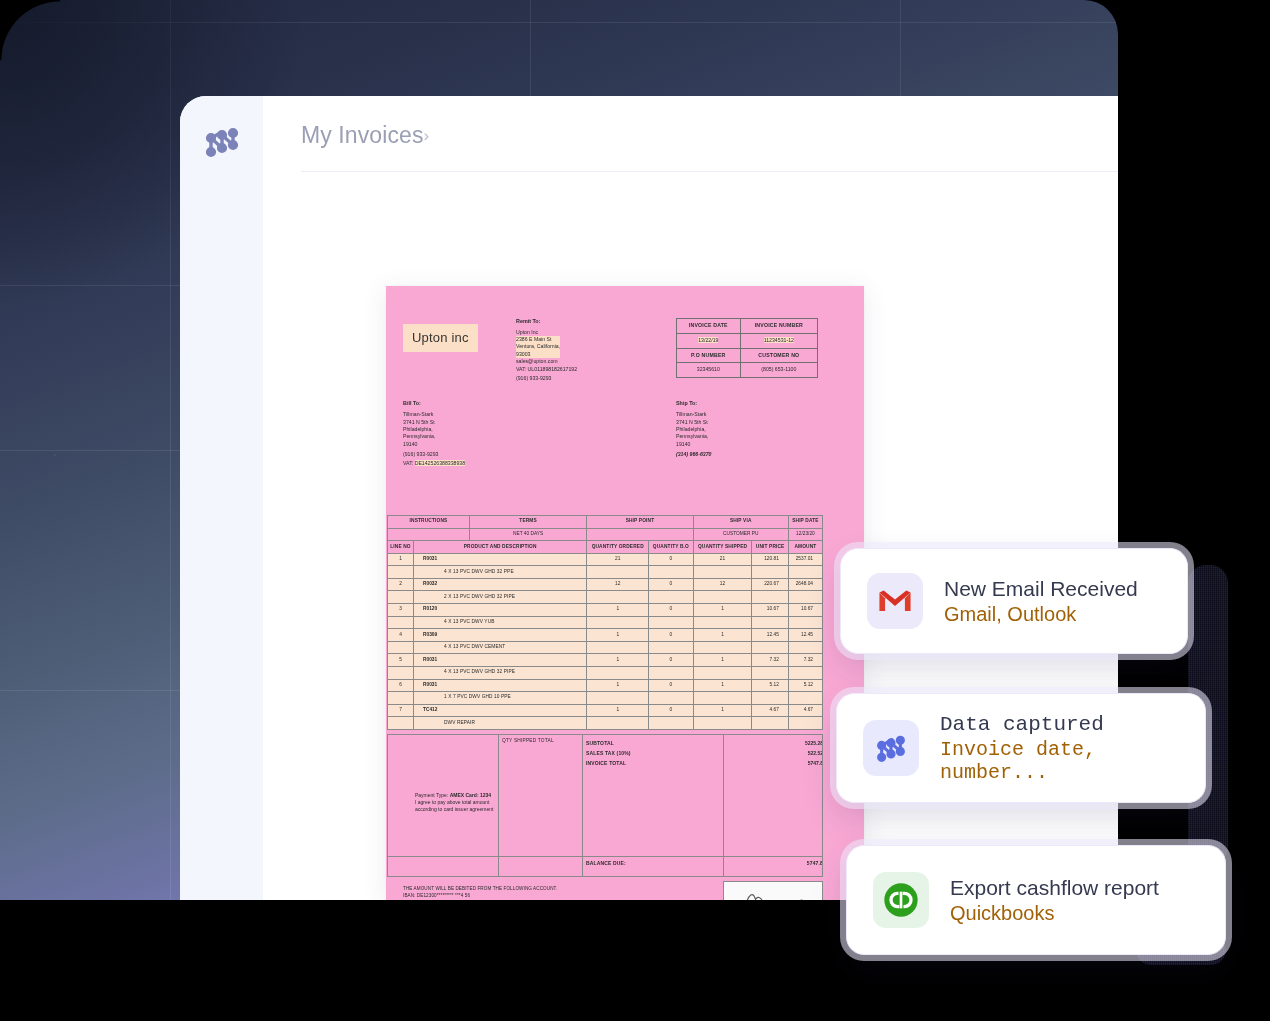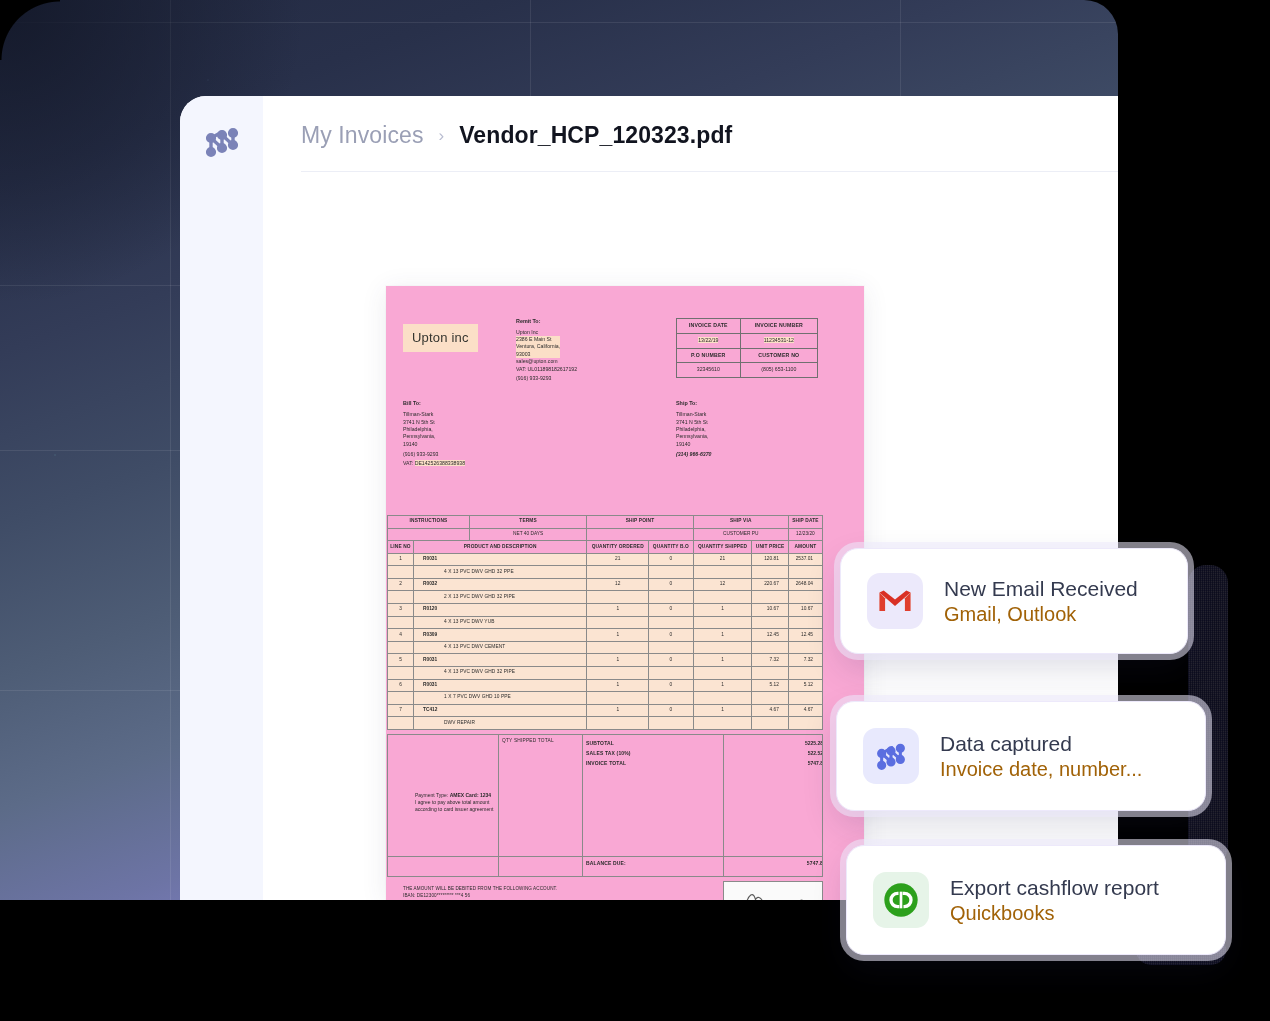--- a/index.html
+++ b/index.html
@@ -73,21 +73,21 @@
     position: absolute; left: 0; top: 0; width: 83px; height: 100%;
     background: #f4f6fe;
   }
   .rail-logo { position: absolute; left: 22px; top: 26px; width: 40px; height: 40px; }
 
   .app-body { position: absolute; left: 83px; top: 0; right: 0; bottom: 0; background: #fff; }
 
   
   .breadcrumb {
     position: absolute; left: 38px; top: 26px;
-    display: flex; align-items: center; gap: 15px;
+    display: flex; align-items: center; 
   }
   .crumb-root { font-size: 23px; color: #9a9fb5; letter-spacing: .1px; }
   .crumb-sep  { font-size: 17px; color: #b8bcd0; }
   .crumb-current { font-size: 23px; color: #11141f; font-weight: 700; letter-spacing: .1px; }
   .hr-line { position: absolute; left: 38px; top: 75px; width: 820px; height: 1px; background: #eceef6; }
 
   
   .chips { position: absolute; left: 38px; top: 106px; display: flex; gap: 13px; }
   .chip {
     height: 48px; padding: 0 22px; border-radius: 11px;
@@ -174,21 +174,21 @@
   }
   .ncard .ico {
     width: 56px; height: 56px; border-radius: 13px;
     display: flex; align-items: center; justify-content: center;
     flex: 0 0 56px;
   }
   .ncard .txt { display: flex; flex-direction: column; gap: 2px; }
   .ncard .t1 { font-size: 21px; color: #343a4f; }
   .ncard .t2 { font-size: 20px; color: #a16207; }
   #card-0 { left: 4px;  top: 3px;   width: 348px; height: 106px; }
-  #card-1 { left: 0px;  top: 156px; width: 370px; height: 110px; }
+  #card-1 { left: 0px;  top: 148px; width: 370px; height: 110px; font-family: Liberation Mono, monospace; }
   #card-2 { left: 10px; top: 300px; width: 380px; height: 110px; }
 
   .noise-edge {
     position: absolute; border-radius: 18px;
     background:
       repeating-linear-gradient(0deg, rgba(40,40,80,0.55) 0 1px, rgba(120,120,160,0.25) 1px 2px),
       repeating-linear-gradient(90deg, rgba(10,10,40,0.6) 0 1px, rgba(160,150,200,0.3) 1px 2px);
     opacity: .55;
   }
 </style>
@@ -242,21 +242,20 @@
           <circle cx="31" cy="11" r="3.4"></circle>
         </g>
       </svg>
     </div>
 
     <div class="app-body">
 
       <div class="breadcrumb">
         <span class="crumb-root">My Invoices</span>
         <span class="crumb-sep">›</span>
-        <span class="crumb-current">Vendor_HCP_120323.pdf</span>
       </div>
       <div class="hr-line"></div>
 
 
       <div class="doc">
 
         <div class="d-logo">Upton inc</div>
 
         <div class="d-remit">
           <div class="ttl">Remit To:</div>

